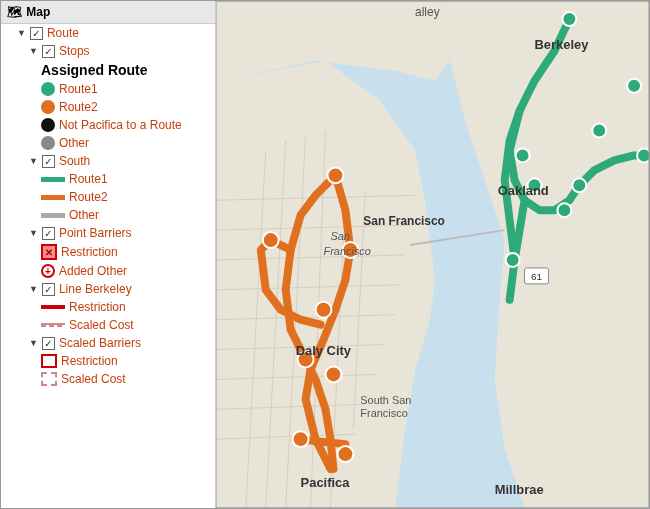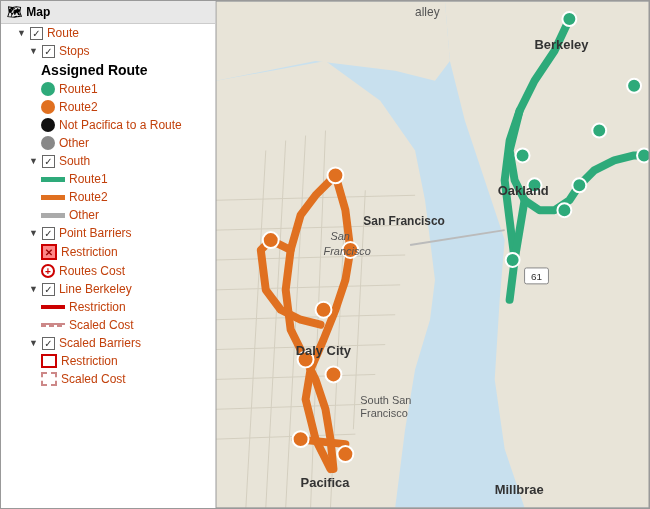--- a/index.html
+++ b/index.html
@@ -217,21 +217,21 @@
     <span class="label-normal">Point Barriers</span>
   </div>
 
   <div class="tree-item indent3">
     <div class="pb-restriction"></div>
     <span class="label-normal">Restriction</span>
   </div>
 
   <div class="tree-item indent3">
     <div class="pb-added-cost"></div>
-    <span class="label-normal">Routes Cost</span>
+    <span class="label-normal">Added Other</span>
   </div>
 
   <div class="tree-item indent2">
     <span class="expand-arrow">▼</span>
     <div class="checkbox checked"></div>
     <span class="label-normal">Line Berkeley</span>
   </div>
 
   <div class="tree-item indent3">
     <div class="lb-restriction"></div>

